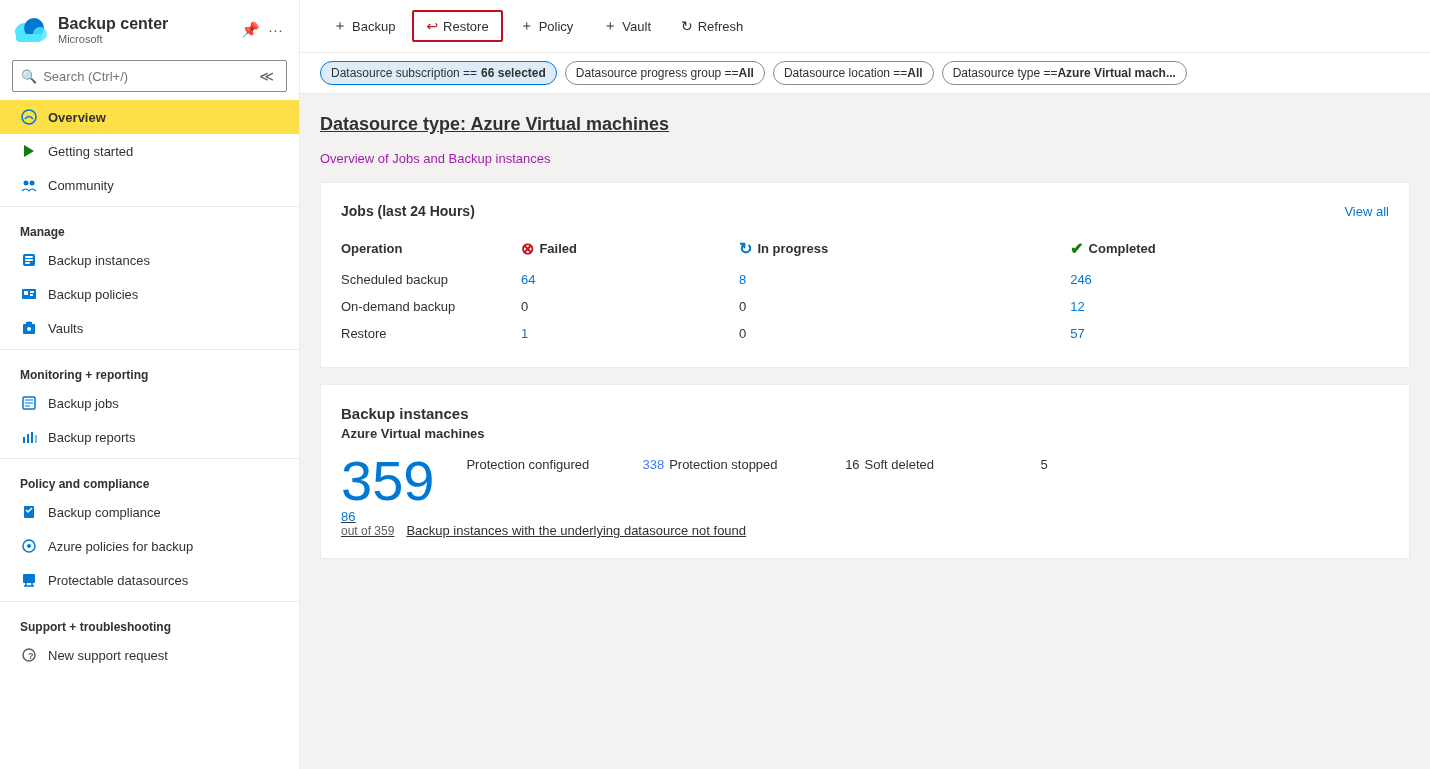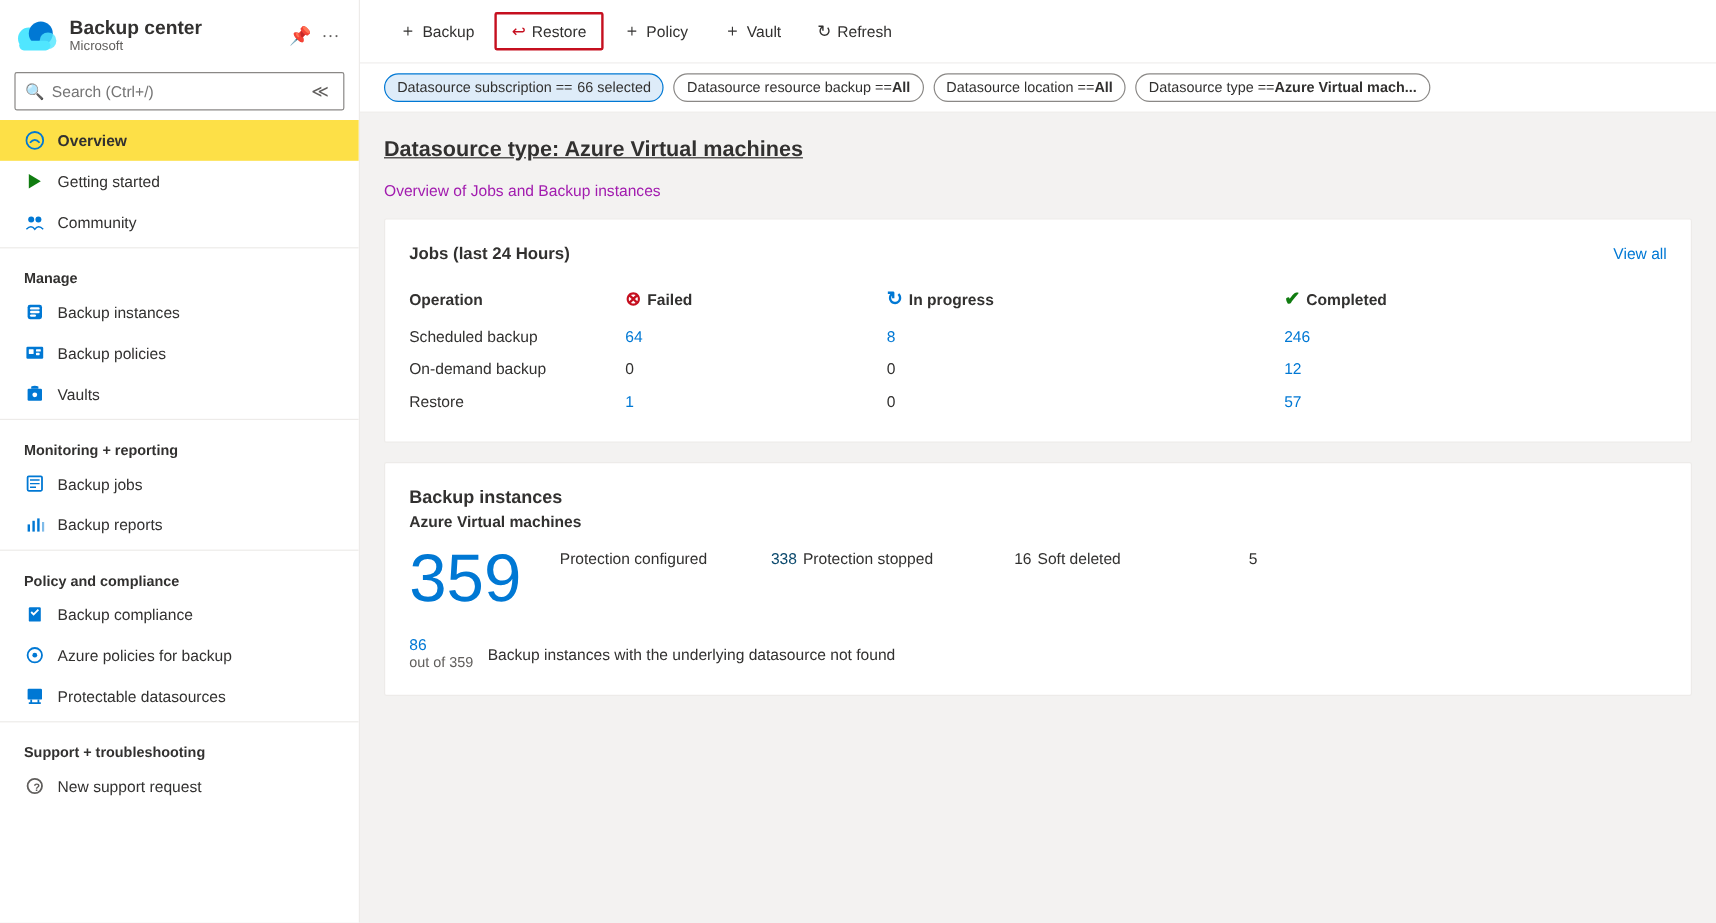--- a/index.html
+++ b/index.html
@@ -138,21 +138,21 @@
       padding: 4px 10px;
       border-radius: 12px;
       font-size: 12px;
       border: 1px solid #0078d4;
       color: #323130;
       background: #deecf9;
       white-space: nowrap;
       cursor: pointer;
       gap: 4px;
     }
-    .filter-pill .strong { font-weight: 400; }
+    .filter-pill .strong { font-weight: 700; }
     .filter-pill-plain {
       display: flex;
       align-items: center;
       padding: 4px 10px;
       border-radius: 12px;
       font-size: 12px;
       border: 1px solid #8a8886;
       color: #323130;
       background: #fff;
       white-space: nowrap;
@@ -222,24 +222,24 @@
     .link-blue { color: #0078d4; cursor: pointer; }
 
     
     .instances-title { font-size: 15px; font-weight: 600; margin-bottom: 4px; }
     .instances-subtitle { font-size: 13px; font-weight: 600; margin-bottom: 12px; }
     .instances-body { display: flex; align-items: flex-start; gap: 32px; }
     .instances-count { font-size: 56px; font-weight: 300; color: #0078d4; line-height: 1; }
     .instances-details { display: flex; flex-direction: row; gap: 5px; padding-top: 4px; }
     .instances-row { display: flex; align-items: center; gap: 16px; font-size: 13px; }
     .instances-row .label { min-width: 160px; color: #323130; }
-    .instances-row .value-blue { color: #0c4a6e; cursor: pointer; }
+    .instances-row .value-blue { color: #3b82f6; cursor: pointer; }
     .instances-row .value { color: #323130; }
 
-    .instances-footer { margin-top: 20px; display: flex; align-items: center; gap: 12px; }
+    .instances-footer { margin-top: 0; display: flex; align-items: flex-end; gap: 12px; text-decoration: underline; }
     .instances-footer-count { display: flex; flex-direction: column; }
     .instances-footer-count .num { color: #0078d4; font-size: 13px; cursor: pointer; }
     .instances-footer-count .denom { font-size: 12px; color: #605e5c; }
     .instances-footer-desc { font-size: 13px; color: #323130; padding-top: 2px; }
   </style>
 </head>
 <body>
 
 <div class="sidebar">
   <div class="sidebar-header">
@@ -428,21 +428,21 @@
       <span>Refresh</span>
     </button>
   </div>
 
   <div class="filter-bar">
     <div class="filter-pill">
       <span>Datasource subscription == </span>
       <span class="strong">66 selected</span>
     </div>
     <div class="filter-pill-plain">
-      <span>Datasource resource backup == </span>
+      <span>Datasource progress group == </span>
       <span style="font-weight:600;">All</span>
     </div>
     <div class="filter-pill-plain">
       <span>Datasource location == </span>
       <span style="font-weight:600;">All</span>
     </div>
     <div class="filter-pill-plain">
       <span>Datasource type == </span>
       <span style="font-weight:600;">Azure Virtual mach...</span>
     </div>

